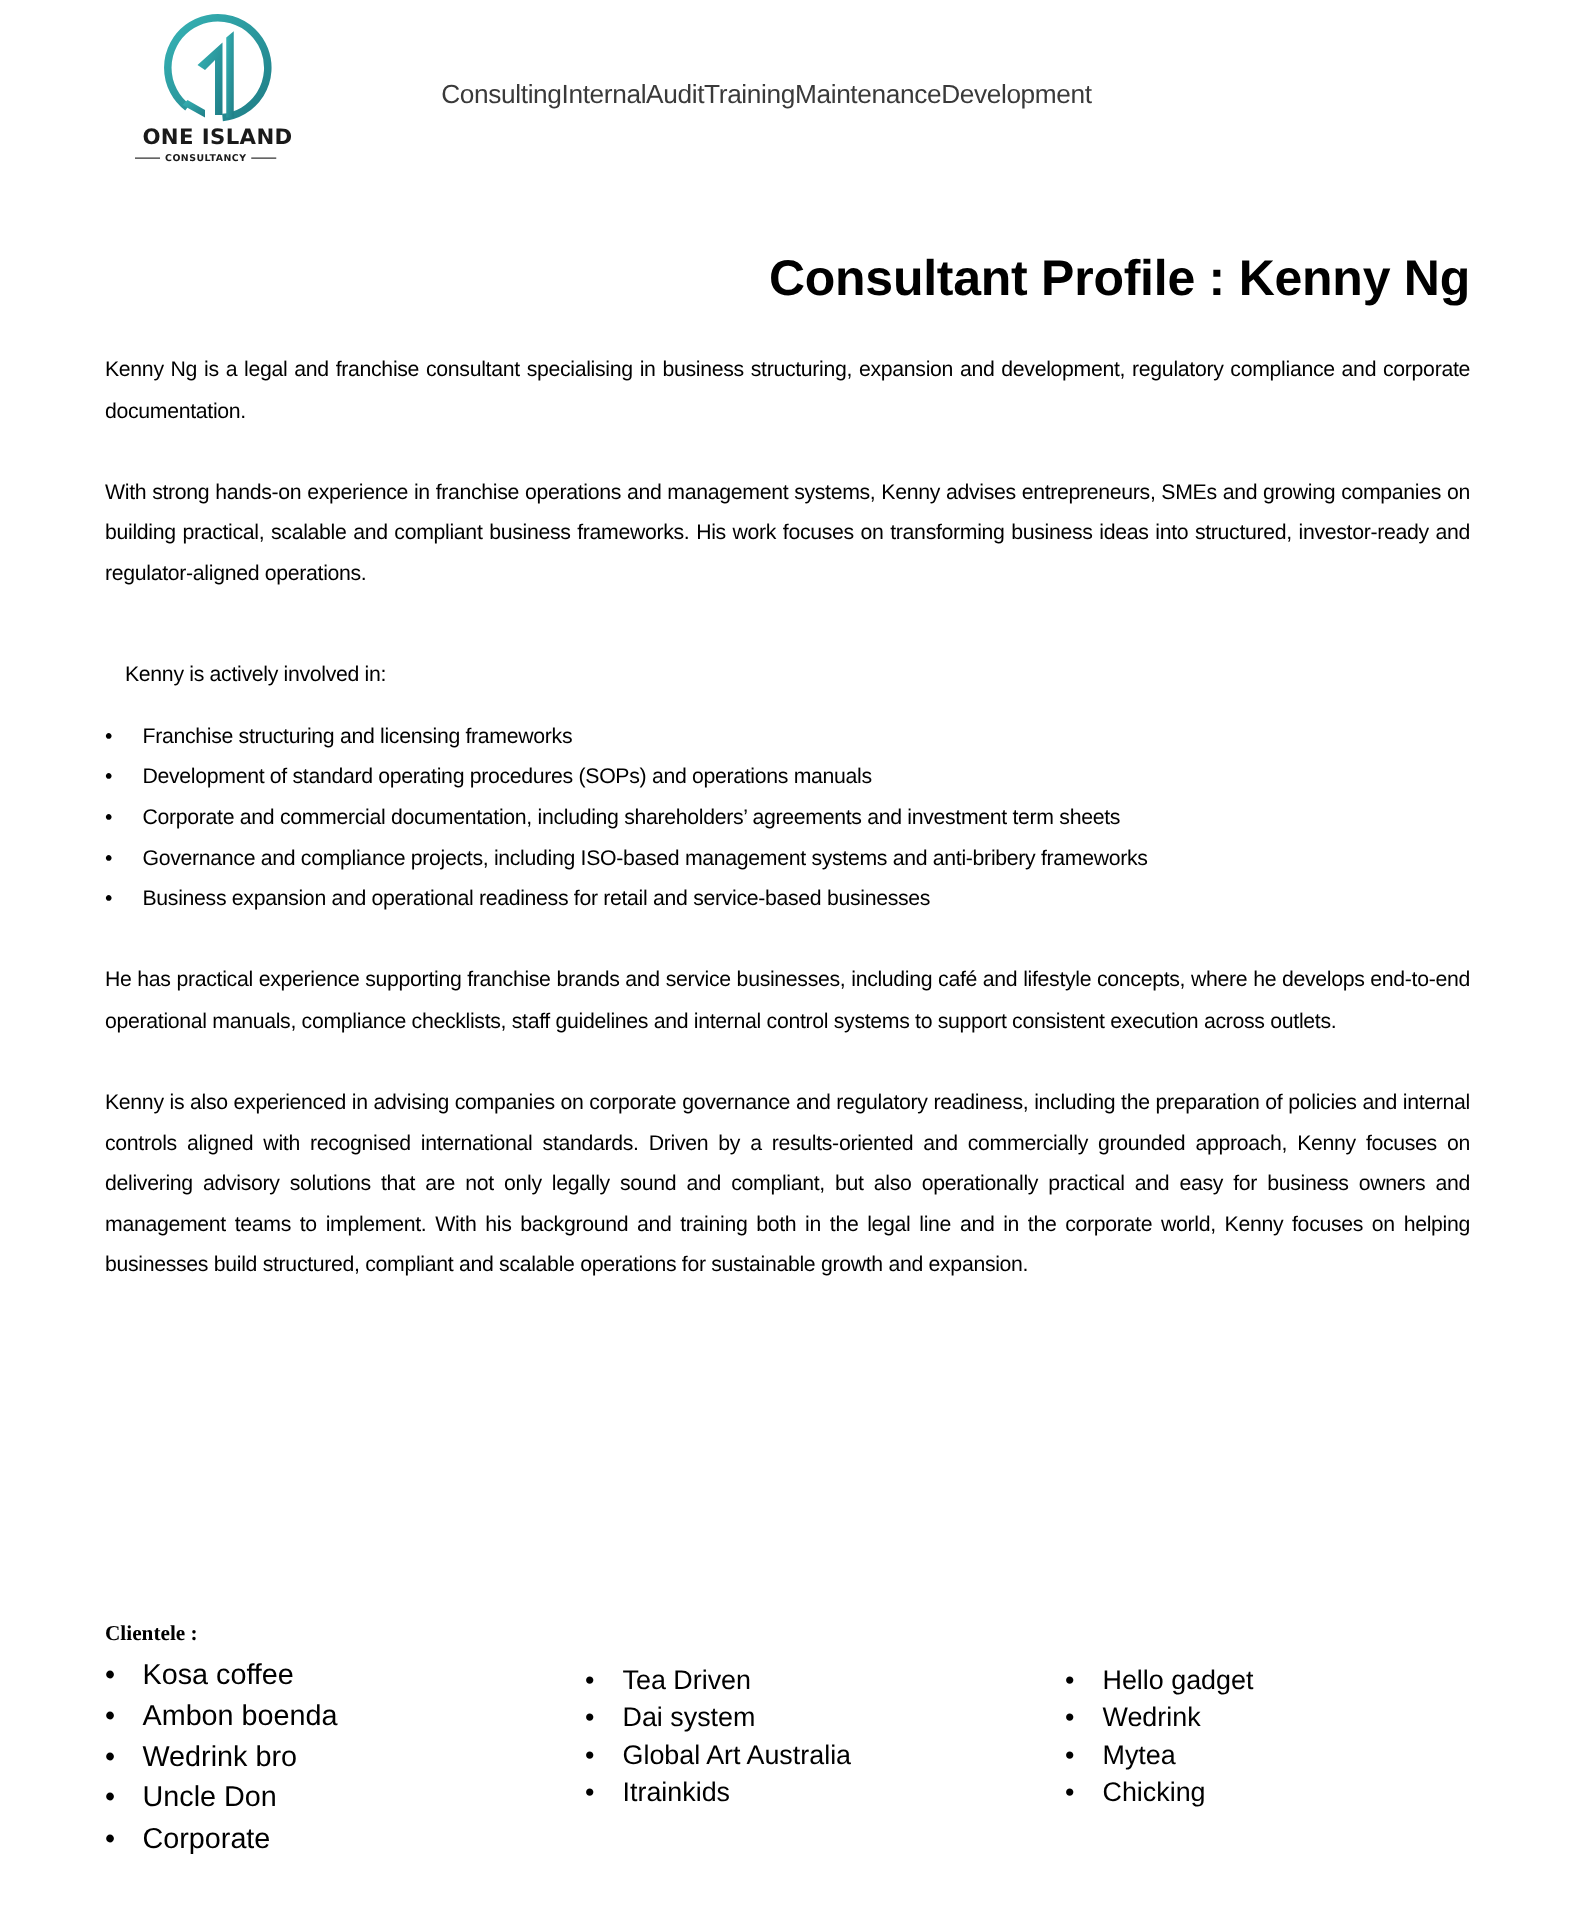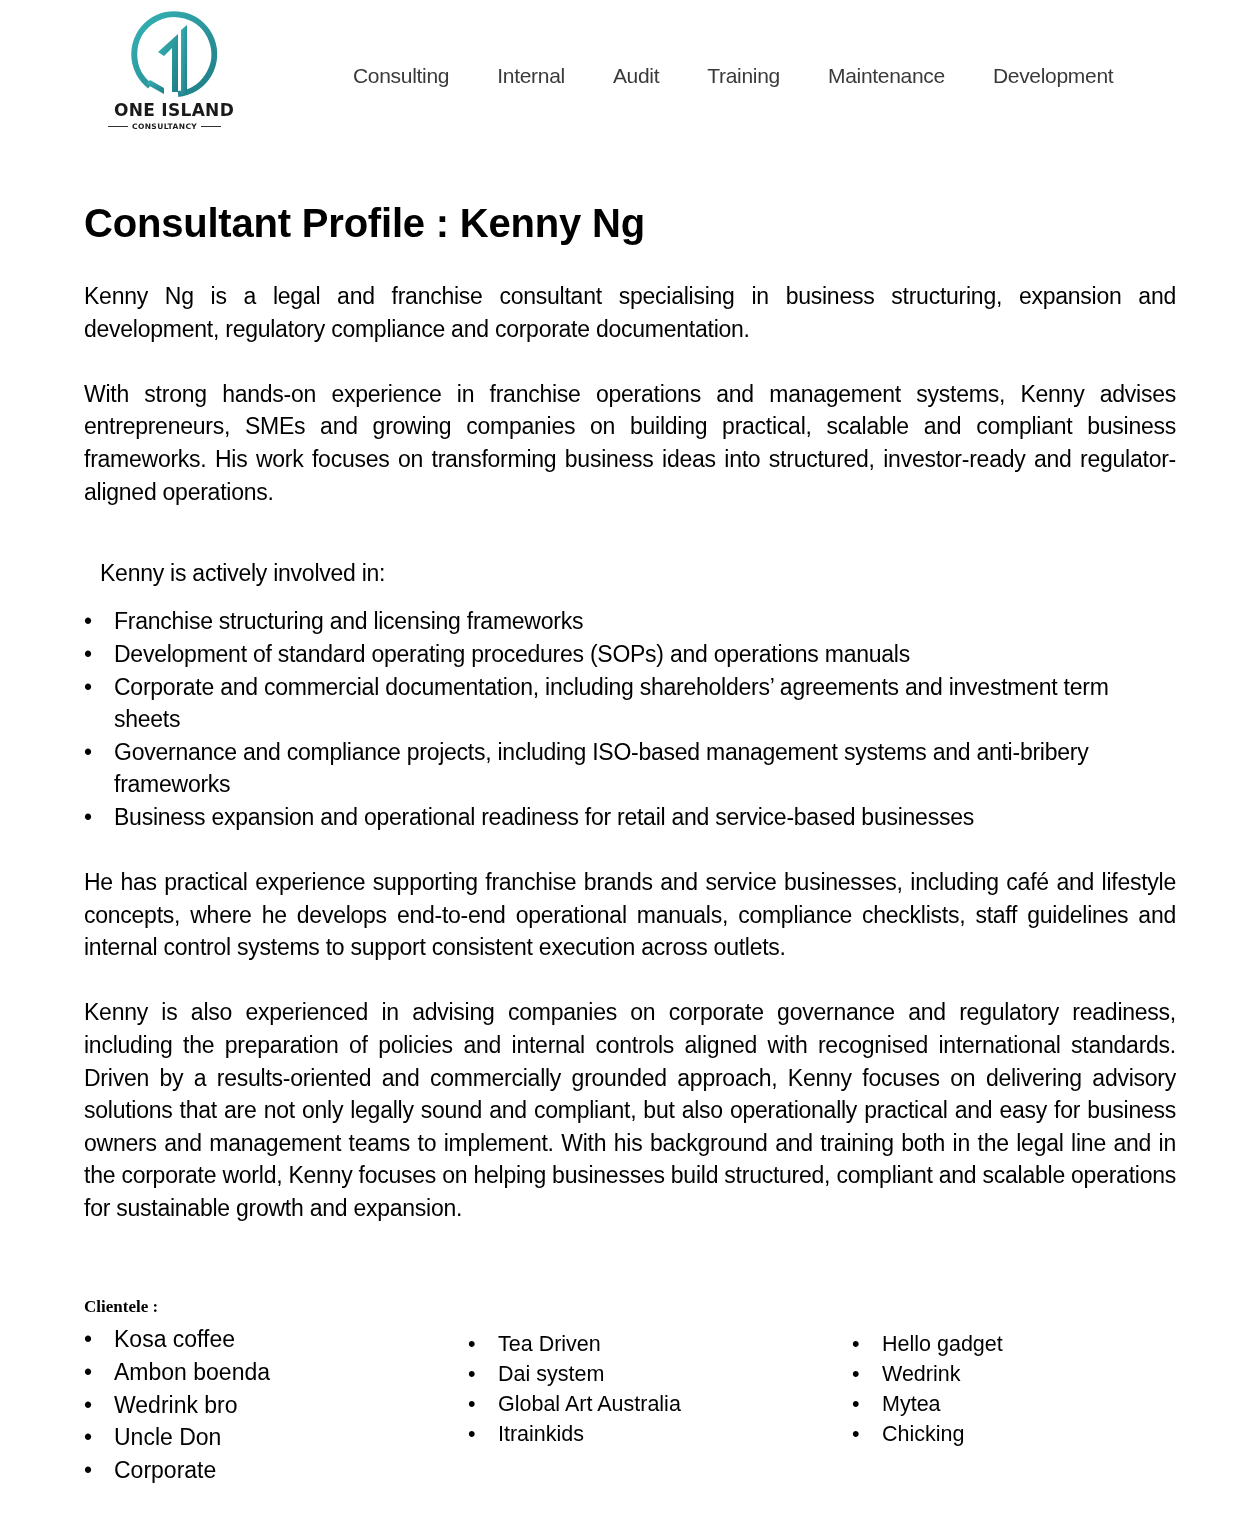--- a/index.html
+++ b/index.html
@@ -69,39 +69,40 @@
       font-size: 21px;
       color: #3a3a3a;
     }
     .nav a {
       color: #3a3a3a;
       text-decoration: none;
       display: inline-block;
       letter-spacing: -0.3px;
       text-align: right;
     }
-    .nav a + a { margin-left: 48px; }
+    .nav a + a { }
 
     .content {
       position: absolute;
       left: 84px;
       top: 196px;
       width: 1092px;
     }
     h1 {
       margin: 0;
       font-family: "Liberation Sans", sans-serif;
       font-weight: bold;
       font-size: 40px;
       line-height: 54px;
       letter-spacing: -0.2px;
+      text-align: right;
     }
     .body-text {
       font-family: "Liberation Sans", sans-serif;
-      font-size: 23px;
+      font-size: 17px;
       line-height: 32.6px;
       letter-spacing: -0.25px;
     }
     p.justify {
       margin: 0;
       text-align: justify;
     }
     p.plain { margin: 16px; }
     .gap { height: 32.6px; }
     ul.bullets {

